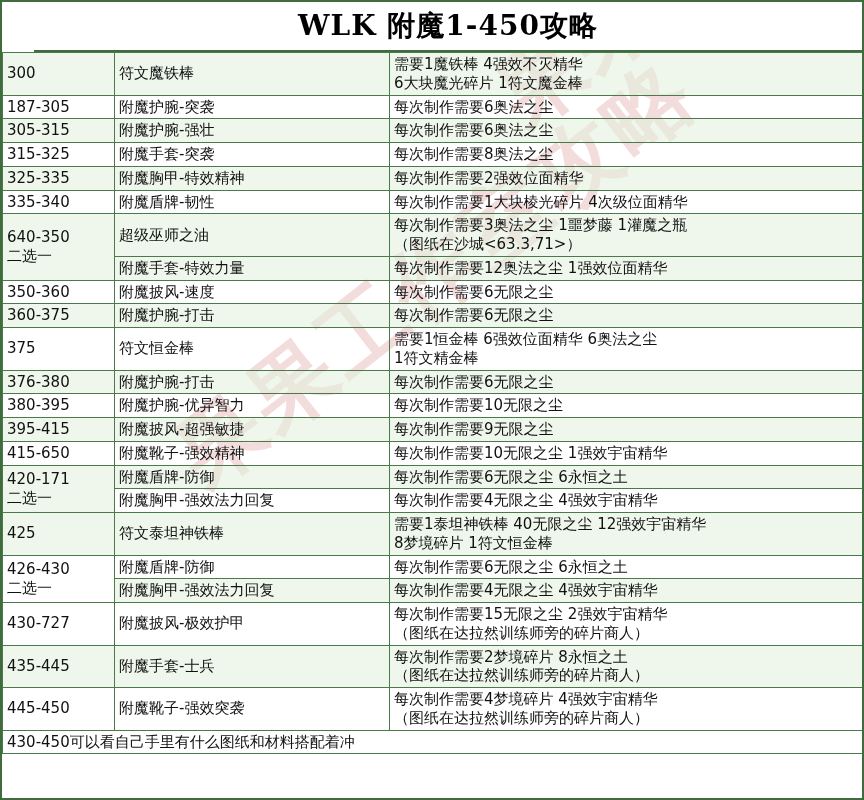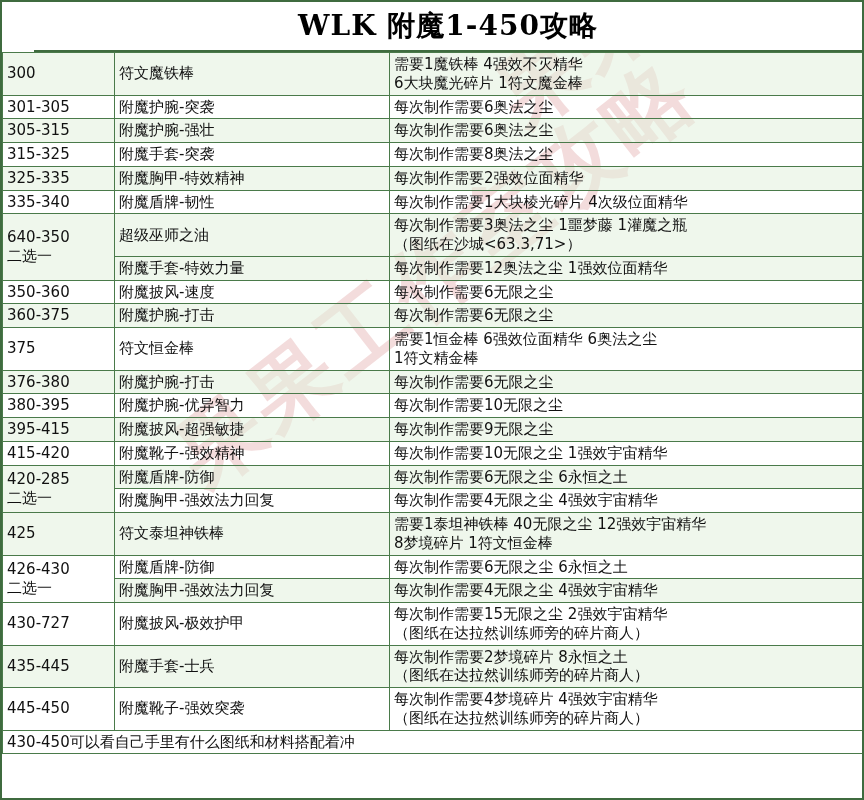--- a/index.html
+++ b/index.html
@@ -124,21 +124,21 @@
     <tbody>
 
       <tr class="shade">
         <td class="lvl lvl-two">300</td>
         <td class="name">符文魔铁棒</td>
         <td class="mat multiline">需要1魔铁棒  4强效不灭精华
 6大块魔光碎片  1符文魔金棒</td>
       </tr>
 
       <tr class="plain">
-        <td class="lvl">301-305</td>
+        <td class="lvl">187-305</td>
         <td class="name">附魔护腕-突袭</td>
         <td class="mat">每次制作需要6奥法之尘</td>
       </tr>
 
       <tr class="shade">
         <td class="lvl">305-315</td>
         <td class="name">附魔护腕-强壮</td>
         <td class="mat">每次制作需要6奥法之尘</td>
       </tr>
 
@@ -204,27 +204,27 @@
         <td class="mat">每次制作需要10无限之尘</td>
       </tr>
 
       <tr class="shade">
         <td class="lvl">395-415</td>
         <td class="name">附魔披风-超强敏捷</td>
         <td class="mat">每次制作需要9无限之尘</td>
       </tr>
 
       <tr class="plain">
-        <td class="lvl">415-420</td>
+        <td class="lvl">415-650</td>
         <td class="name">附魔靴子-强效精神</td>
         <td class="mat">每次制作需要10无限之尘  1强效宇宙精华</td>
       </tr>
 
       <tr class="shade">
-        <td class="lvl lvl-two" rowspan="2">420-285
+        <td class="lvl lvl-two" rowspan="2">420-171
 二选一</td>
         <td class="name">附魔盾牌-防御</td>
         <td class="mat">每次制作需要6无限之尘  6永恒之土</td>
       </tr>
 
       <tr class="plain">
         <td class="name">附魔胸甲-强效法力回复</td>
         <td class="mat">每次制作需要4无限之尘  4强效宇宙精华</td>
       </tr>
 

